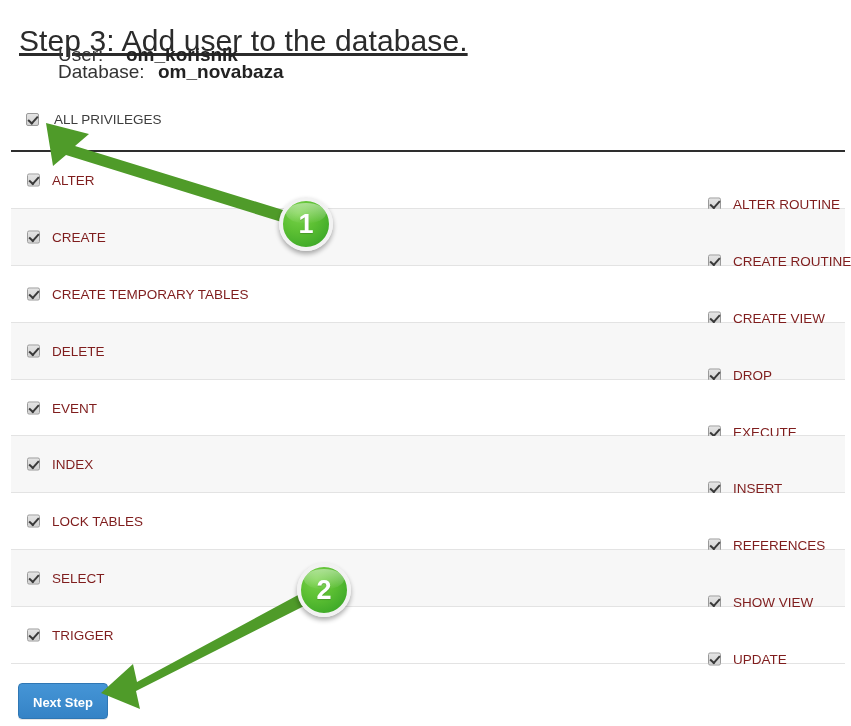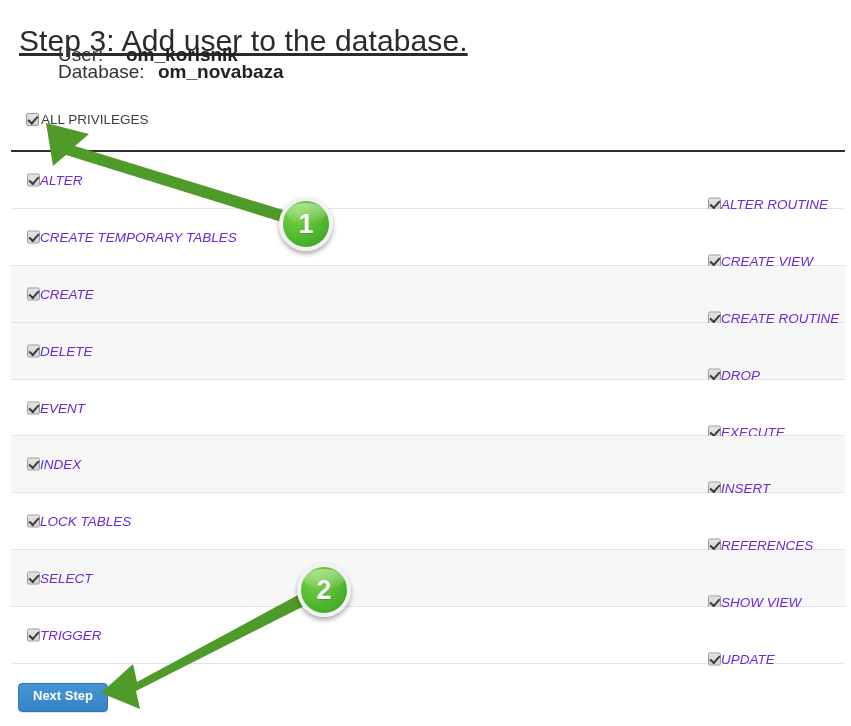--- a/index.html
+++ b/index.html
@@ -54,21 +54,21 @@
     color: #222222;
   }
 
   
   #all-priv {
     position: absolute;
     left: 26px;
     top: 112px;
     display: flex;
     align-items: center;
-    gap: 2px;
+    gap: 15px;
     font-size: 13.5px;
     color: #3d3d3d;
     white-space: nowrap;
   }
 
   #priv-table {
     position: absolute;
     left: 11px;
     top: 150px;
     width: 834px;
@@ -86,25 +86,24 @@
   }
   .priv-row:last-child {
     border-bottom: 1px solid #e3e3e3;
   }
   .cell {
     position: absolute;
     top: 50%;
     transform: translateY(-50%);
     display: flex;
     align-items: center;
-    gap: 0;
+    gap: 12px;
     font-size: 13.5px;
-    color: #6d28d9;
-    white-space: nowrap;
-    font-style: italic;
+    color: #7f1d1d;
+    white-space: nowrap;
   }
   .cell.left  { left: 16px; }
   .cell.right { left: 697px; margin-top: 24px; }
 
   
   .cbox {
     width: 13px;
     height: 13px;
     flex: 0 0 13px;
     box-sizing: border-box;
@@ -123,21 +122,21 @@
     border: solid #3a3a3a;
     border-width: 0 2px 2px 0;
     transform: rotate(42deg);
   }
 
   
   #next-step {
     position: absolute;
     left: 18px;
     top: 683px;
-    padding: 4px 14px 8px;
+    padding: 11px 14px 8px;
     background: linear-gradient(180deg, #4595d6 0%, #3583c6 100%);
     border: 1px solid #2f77b4;
     border-radius: 4px;
     color: #ffffff;
     font-size: 13px;
     font-weight: bold;
     line-height: 15px;
     box-shadow: 0 1px 0 rgba(0,0,0,0.10);
     cursor: pointer;
     white-space: nowrap;
@@ -209,38 +208,38 @@
     <div class="priv-row">
       <label class="cell left">
         <span class="cbox"></span>
         <span>ALTER</span>
       </label>
       <label class="cell right">
         <span class="cbox"></span>
         <span>ALTER ROUTINE</span>
       </label>
     </div>
+    <div class="priv-row odd">
+      <label class="cell left">
+        <span class="cbox"></span>
+        <span>CREATE</span>
+      </label>
+      <label class="cell right">
+        <span class="cbox"></span>
+        <span>CREATE ROUTINE</span>
+      </label>
+    </div>
     <div class="priv-row">
       <label class="cell left">
         <span class="cbox"></span>
         <span>CREATE TEMPORARY TABLES</span>
       </label>
       <label class="cell right">
         <span class="cbox"></span>
         <span>CREATE VIEW</span>
-      </label>
-    </div>
-    <div class="priv-row odd">
-      <label class="cell left">
-        <span class="cbox"></span>
-        <span>CREATE</span>
-      </label>
-      <label class="cell right">
-        <span class="cbox"></span>
-        <span>CREATE ROUTINE</span>
       </label>
     </div>
     <div class="priv-row odd">
       <label class="cell left">
         <span class="cbox"></span>
         <span>DELETE</span>
       </label>
       <label class="cell right">
         <span class="cbox"></span>
         <span>DROP</span>

